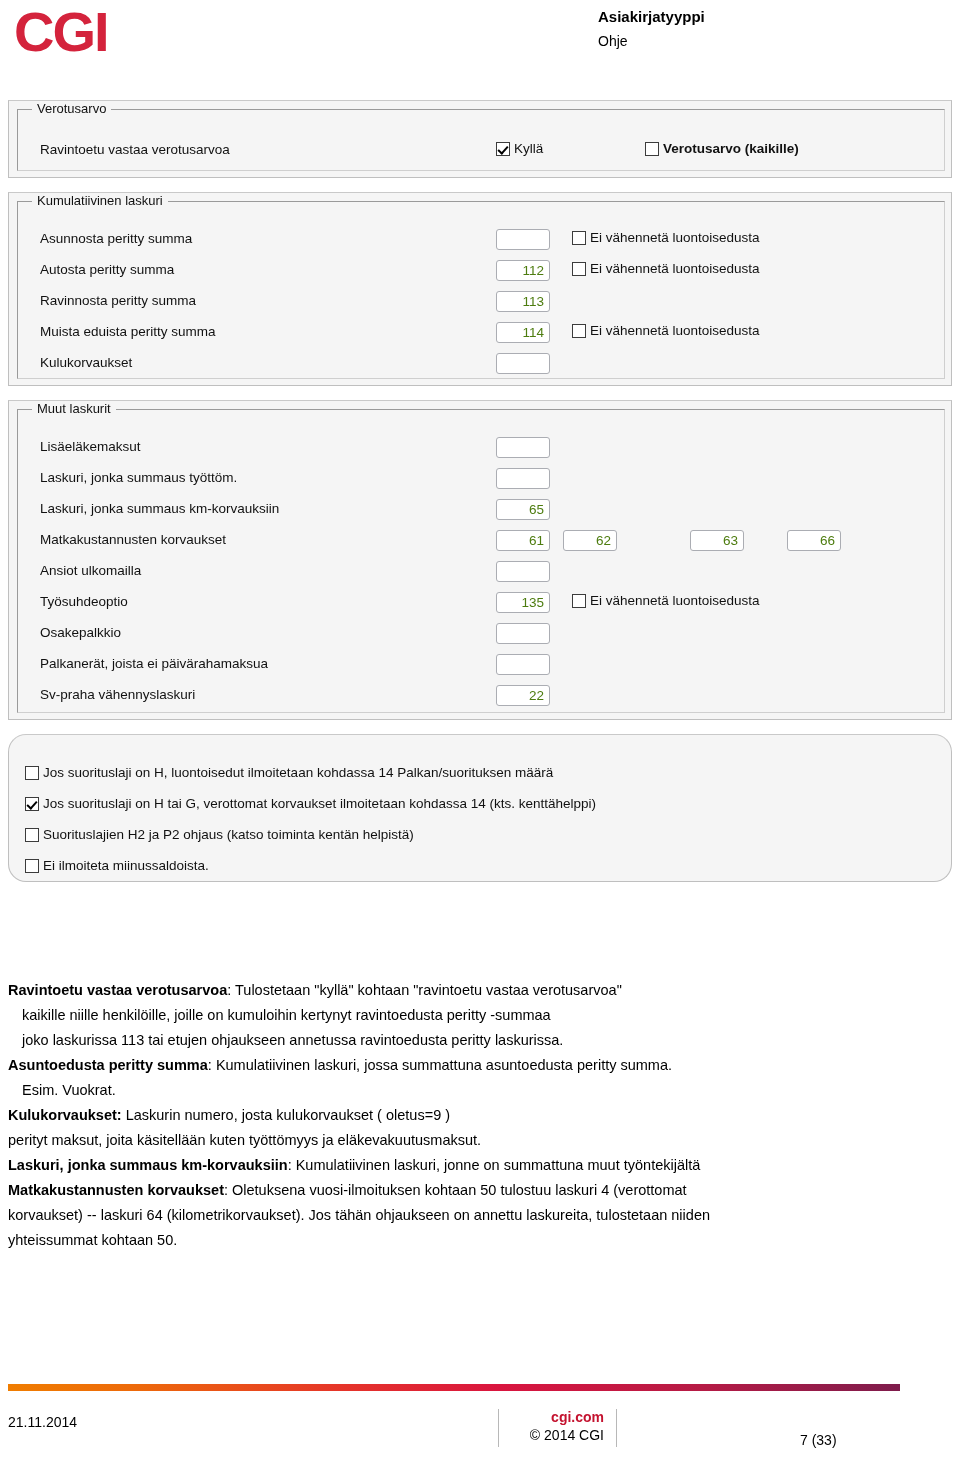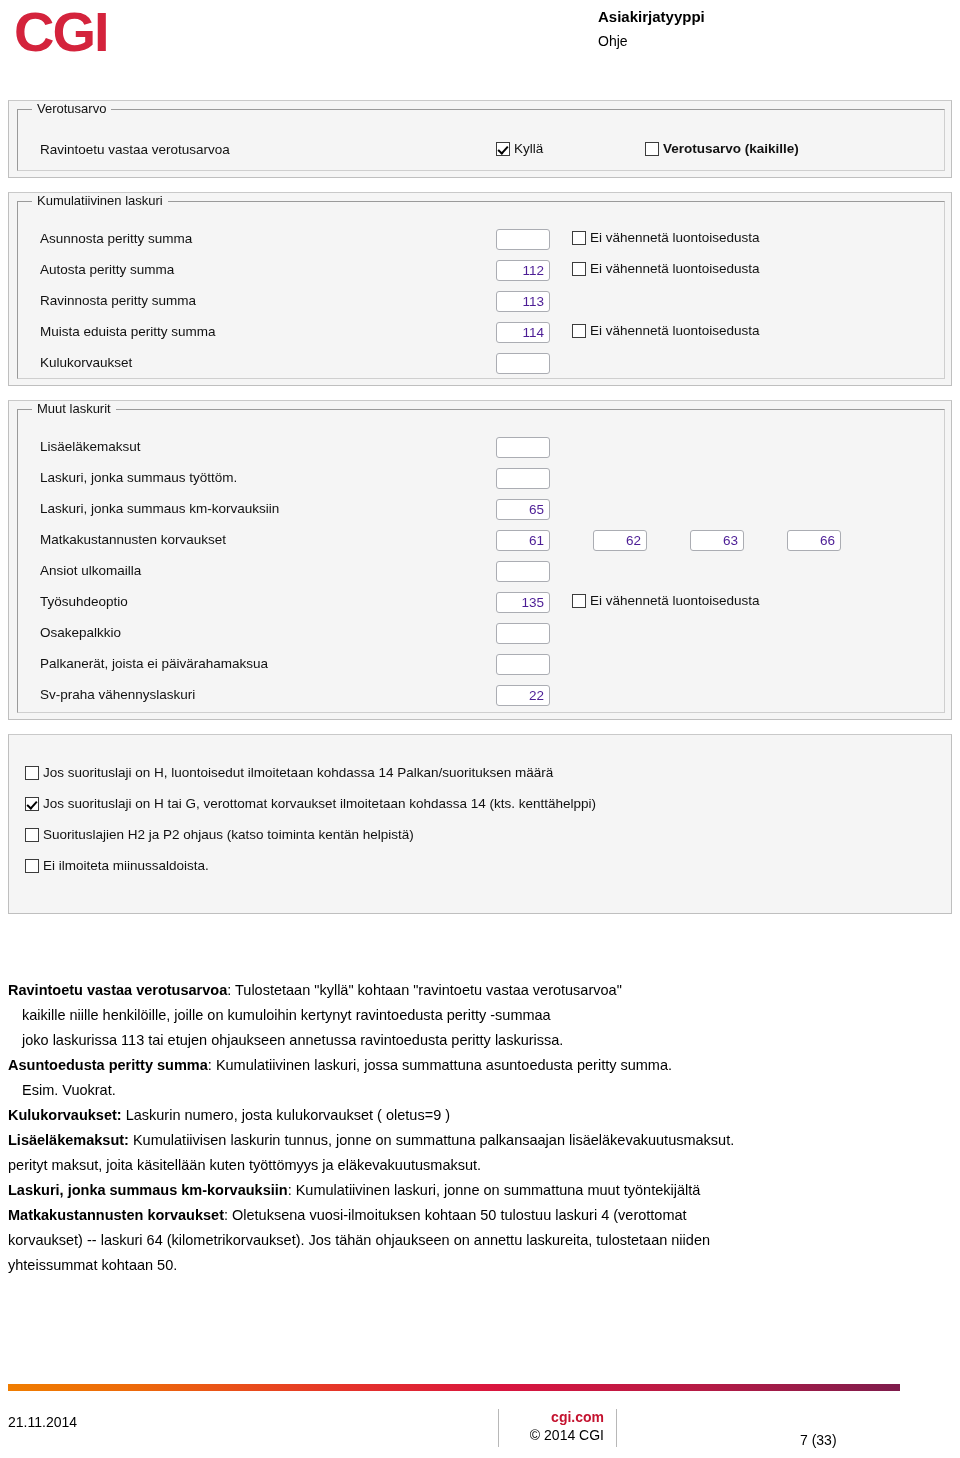--- a/index.html
+++ b/index.html
@@ -45,21 +45,21 @@
     white-space:nowrap;
   }
   
   .row{position:absolute;left:0;height:22px;font-size:13.5px;white-space:nowrap;}
   .lbl{position:absolute;left:22px;top:2px;font-size:13.5px;color:#111;}
   .fld{
     position:absolute;top:0;width:54px;height:21px;
     background:#fff;border:1px solid #ABADB3;border-radius:3px;
     box-sizing:border-box;
     font-size:13.5px;line-height:19px;text-align:right;
-    padding-right:5px;color:#4c1d95;
+    padding-right:5px;color:#4d7c0f;
   }
   .cb-wrap{position:absolute;top:1px;white-space:nowrap;font-size:13.5px;}
   .cb{
     display:inline-block;vertical-align:-3px;
     width:14px;height:14px;background:#fff;
     border:1px solid #3c3c3c;
     box-sizing:border-box;position:relative;margin-right:4px;
   }
   .cb.checked:after{
     content:"";position:absolute;left:3px;top:1px;
@@ -167,21 +167,21 @@
       </div>
 
       <div class="row" style="top:89px;width:100%;">
         <span class="lbl">Laskuri, jonka summaus km-korvauksiin</span>
         <span class="fld" style="left:478px;">65</span>
       </div>
 
       <div class="row" style="top:120px;width:100%;">
         <span class="lbl">Matkakustannusten korvaukset</span>
         <span class="fld" style="left:478px;">61</span>
-        <span class="fld" style="left:575px;">62</span>
+        <span class="fld" style="left:545px;">62</span>
         <span class="fld" style="left:672px;">63</span>
         <span class="fld" style="left:769px;">66</span>
       </div>
 
       <div class="row" style="top:151px;width:100%;">
         <span class="lbl">Ansiot ulkomailla</span>
         <span class="fld" style="left:478px;"></span>
       </div>
 
       <div class="row" style="top:182px;width:100%;">
@@ -202,21 +202,21 @@
         <span class="fld" style="left:478px;"></span>
       </div>
 
       <div class="row" style="top:275px;width:100%;">
         <span class="lbl">Sv-praha vähennyslaskuri</span>
         <span class="fld" style="left:478px;">22</span>
       </div>
     </div>
   </div>
 
-  <div class="panel" style="height:180px;">
+  <div class="panel" style="height:148px;border-radius:18px;">
     <div class="group" style="border:none;">
       <div class="cb-wrap" style="left:8px;top:22px;">
         <span class="cb"></span><span class="cb-lbl">Jos suorituslaji on H, luontoisedut ilmoitetaan kohdassa 14 Palkan/suorituksen määrä</span>
       </div>
       <div class="cb-wrap" style="left:8px;top:53px;">
         <span class="cb checked"></span><span class="cb-lbl">Jos suorituslaji on H tai G, verottomat korvaukset ilmoitetaan kohdassa 14 (kts. kenttähelppi)</span>
       </div>
       <div class="cb-wrap" style="left:8px;top:84px;">
         <span class="cb"></span><span class="cb-lbl">Suorituslajien H2 ja P2 ohjaus (katso toiminta kentän helpistä)</span>
       </div>
@@ -233,23 +233,20 @@
     <b>Ravintoetu vastaa verotusarvoa</b><span>: Tulostetaan "kyllä" kohtaan "ravintoetu vastaa verotusarvoa"</span>
   </p>
   <p class="ind">kaikille niille henkilöille, joille on kumuloihin kertynyt ravintoedusta peritty -summaa</p>
   <p class="ind">joko laskurissa 113 tai etujen ohjaukseen annetussa ravintoedusta peritty laskurissa.</p>
   <p>
     <b>Asuntoedusta peritty summa</b><span>: Kumulatiivinen laskuri, jossa summattuna asuntoedusta peritty summa.</span>
   </p>
   <p class="ind">Esim. Vuokrat.</p>
   <p>
     <b>Kulukorvaukset:</b><span> Laskurin numero, josta kulukorvaukset ( oletus=9 )</span>
-  </p>
-  <p>
-    <b>Lisäeläkemaksut:</b><span> Kumulatiivisen laskurin tunnus, jonne on summattuna palkansaajan lisäeläkevakuutusmaksut.</span>
   </p>
   <p>perityt maksut, joita käsitellään kuten työttömyys ja eläkevakuutusmaksut.</p>
   <p>
     <b>Laskuri, jonka summaus km-korvauksiin</b><span>: Kumulatiivinen laskuri, jonne on summattuna muut työntekijältä</span>
   </p>
   <p>
     <b>Matkakustannusten korvaukset</b><span>: Oletuksena vuosi-ilmoituksen kohtaan 50 tulostuu laskuri 4 (verottomat</span>
   </p>
   <p>korvaukset) -- laskuri 64 (kilometrikorvaukset). Jos tähän ohjaukseen on annettu laskureita, tulostetaan niiden</p>
   <p>yhteissummat kohtaan 50.</p>

